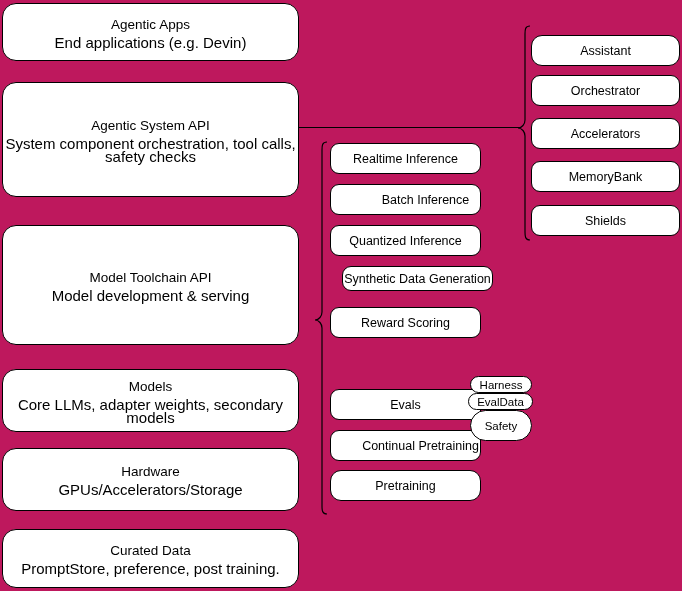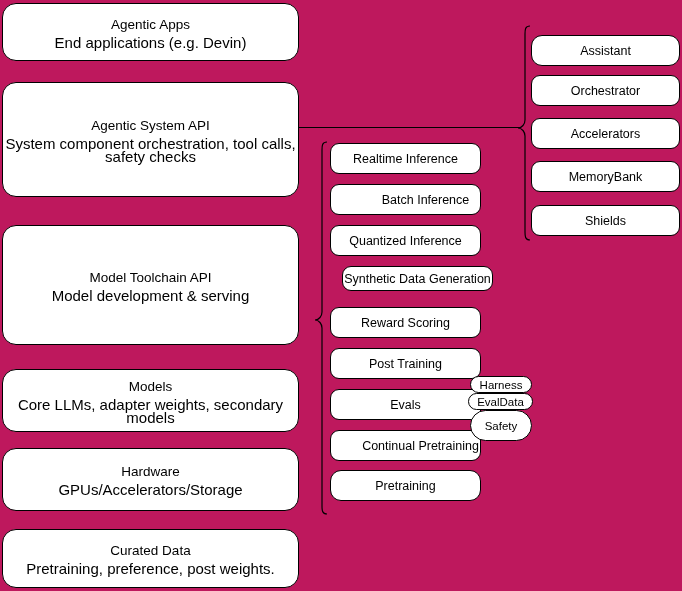--- a/index.html
+++ b/index.html
@@ -106,21 +106,21 @@
     <div class="sub">Core LLMs, adapter weights, secondary models</div>
   </div>
 
   <div class="box layer-box" style="left:2px; top:448px; width:297px; height:63px;">
     <div class="title">Hardware</div>
     <div class="sub">GPUs/Accelerators/Storage</div>
   </div>
 
   <div class="box layer-box" style="left:2px; top:529px; width:297px; height:59px;">
     <div class="title">Curated Data</div>
-    <div class="sub">Pretraining, preference, post weights.</div>
+    <div class="sub">PromptStore, preference, post training.</div>
   </div>
 
   <div class="connector" style="left:299px; top:127px; width:222px; height:1.2px;"></div>
 
   <svg class="brace" style="left:299px; top:140px; width:32px; height:378px;" viewBox="0 0 32 378">
     <path d="M 28 2
              C 23 2, 23 6, 23 10
              L 23 172
              C 23 176, 20 180, 16 180
              C 20 180, 23 184, 23 188
@@ -135,23 +135,20 @@
     <span>Batch Inference</span>
   </div>
   <div class="cap-box" style="left:330px; top:225px; width:151px; height:31px;">
     <span>Quantized Inference</span>
   </div>
   <div class="cap-box" style="left:342px; top:266px; width:151px; height:25px;">
     <span>Synthetic Data Generation</span>
   </div>
   <div class="cap-box" style="left:330px; top:307px; width:151px; height:31px;">
     <span>Reward Scoring</span>
-  </div>
-  <div class="cap-box" style="left:330px; top:348px; width:151px; height:31px;">
-    <span>Post Training</span>
   </div>
   <div class="cap-box" style="left:330px; top:389px; width:151px; height:31px;">
     <span>Evals</span>
   </div>
   <div class="cap-box" style="left:330px; top:430px; width:151px; height:31px;padding-left:30px;">
     <span>Continual Pretraining</span>
   </div>
   <div class="cap-box" style="left:330px; top:470px; width:151px; height:31px;border-radius:11px;">
     <span>Pretraining</span>
   </div>

